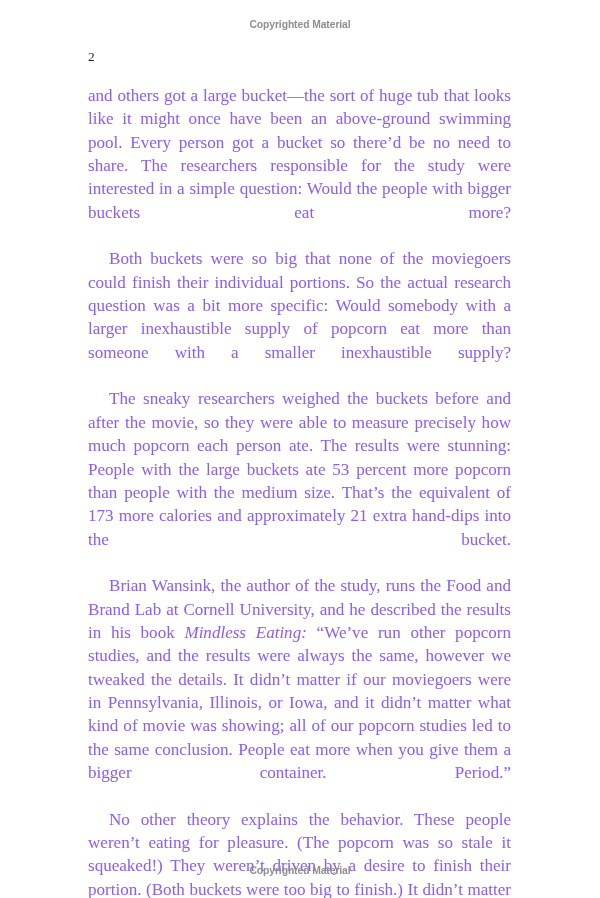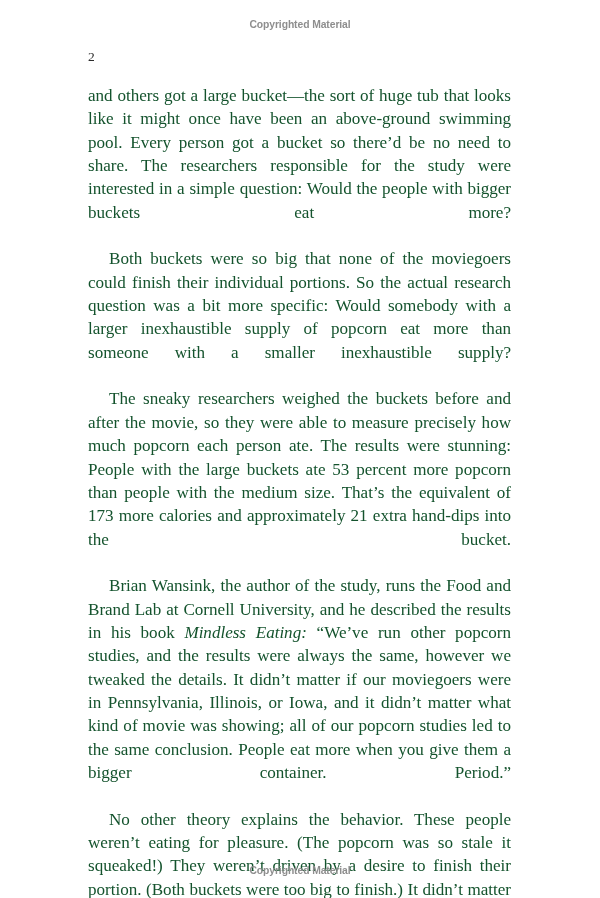--- a/index.html
+++ b/index.html
@@ -70,21 +70,21 @@
   .textblock {
     position: absolute;
     top: 84px;
     left: 88px;
     width: 423px;
   }
   .textblock p {
     margin: 0;
     font-size: 17.1px;
     line-height: 23.35px;
-    color: #14532d;
+    color: #8b5cf6;
     text-align: justify;
     text-justify: inter-word;
     text-indent: 21px;
     letter-spacing: -0.02px;
     word-spacing: 0.1px;
     -webkit-hyphens: none;
     hyphens: none;
   }
   .textblock p.no-indent { text-indent: 0; }
   .textblock p i { font-style: italic; margin-top: 31px; }

